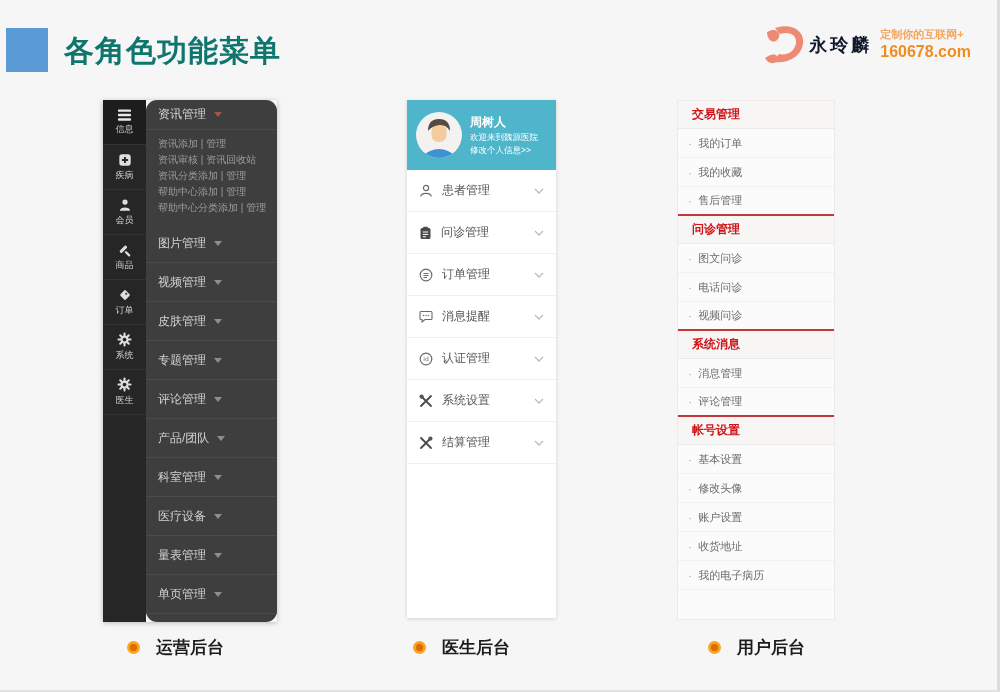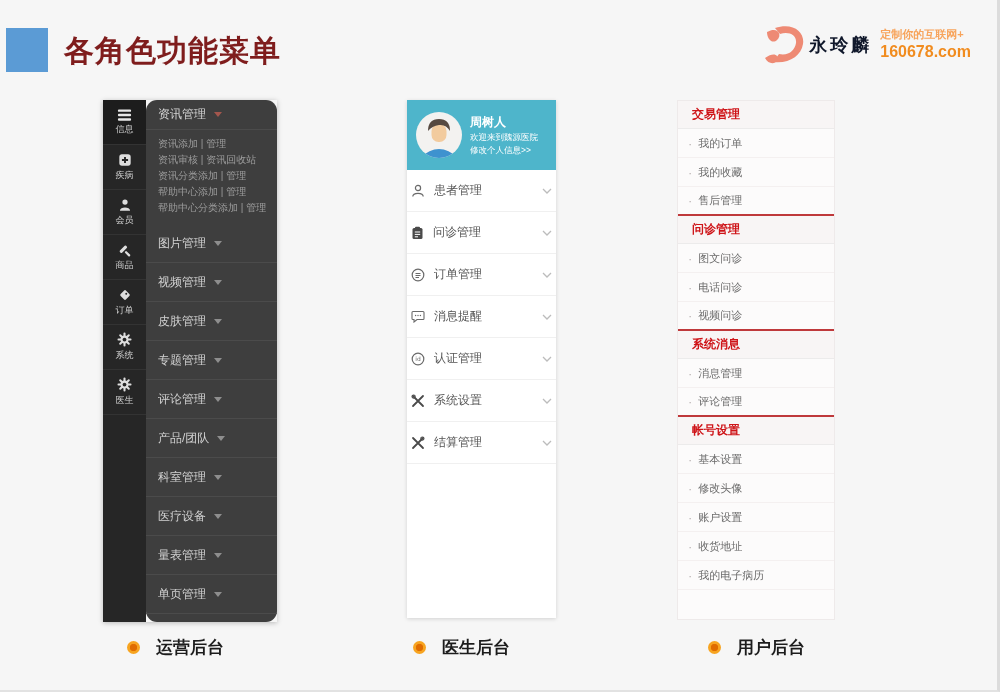--- a/index.html
+++ b/index.html
@@ -3,21 +3,21 @@
 <meta charset="utf-8">
 <style>
   * { margin:0; padding:0; box-sizing:border-box; }
   html,body { width:1000px; height:692px; }
   body { font-family:"Liberation Sans","DejaVu Sans",sans-serif; background:#fff; }
   .canvas { position:relative; width:1000px; height:692px; background:#f6f6f6;
             border-right:3px solid #dcdcdc; border-bottom:2px solid #e2e2e2; overflow:hidden; }
 
   
   .blue-square { position:absolute; left:6px; top:28px; width:42px; height:44px; background:#5b9bd5; }
-  .title { position:absolute; left:64px; top:31px; font-size:30px; font-weight:bold; color:#7f1d1d; letter-spacing:1px; }
+  .title { position:absolute; left:64px; top:31px; font-size:30px; font-weight:bold; color:#0f766e; letter-spacing:1px; }
   .brand { position:absolute; right:26px; top:24px; display:flex; align-items:center; }
   .brand-name { font-size:18px; font-weight:bold; color:#0f172a; letter-spacing:3px; }
   .brand-right { display:flex; flex-direction:column; margin-left:8px; line-height:1.25; }
   .brand-tag { font-size:11px; color:#f7a45c; font-weight:bold; }
   .brand-domain { font-size:16px; color:#f18c1f; font-weight:bold; }
 
   
   .ops { position:absolute; left:103px; top:100px; width:174px; height:522px; display:flex;
          box-shadow:0 1px 5px rgba(0,0,0,.25); }
   .rail { width:43px; background:#262626; display:flex; flex-direction:column; }
@@ -39,21 +39,21 @@
   
   .doc { position:absolute; left:407px; top:100px; width:149px; height:518px; background:#fff;
          box-shadow:0 1px 4px rgba(0,0,0,.15); }
   .doc-head { height:70px; background:#4eb5cb; display:flex; align-items:center; padding:0 9px; gap:8px; }
   .doc-id { display:flex; flex-direction:column; line-height:1.55; }
   .doc-name { font-size:12px; font-weight:bold; color:#fff; }
   .doc-sub, .doc-edit { font-size:8.5px; color:#fff; cursor:pointer; }
   .doc-status { height:30px; display:flex; align-items:center; gap:4px; padding:0 12px; font-size:11px;
                 color:#9a9a9a; border-bottom:1px solid #ededed; }
   .doc-count { color:#e03131; font-weight:bold; }
-  .doc-row { height:42px; display:flex; align-items:center; padding:0 4px; gap:9px;
+  .doc-row { height:42px; display:flex; align-items:center; padding:0 12px; gap:9px;
              border-bottom:1px solid #f0f0f0; font-size:12px; color:#555; cursor:pointer;text-align:center; }
   .doc-row .chev { margin-left:auto; }
 
   
   .usr { position:absolute; left:677px; top:100px; width:158px; height:520px; background:#fcfbfb;
          border:1px solid #eeeaea; }
   .usr-title { height:30px; background:#c40a0a; color:#fff; font-size:13px; font-weight:bold;
                display:flex; align-items:center; padding:0 14px; letter-spacing:1px; }
   .usr-sec-h { height:28px; display:flex; align-items:center; padding:0 14px; color:#ce1418;
                font-weight:bold; font-size:12px; background:#f8f5f5; border-bottom:1px solid #ecebeb; cursor:pointer; }

